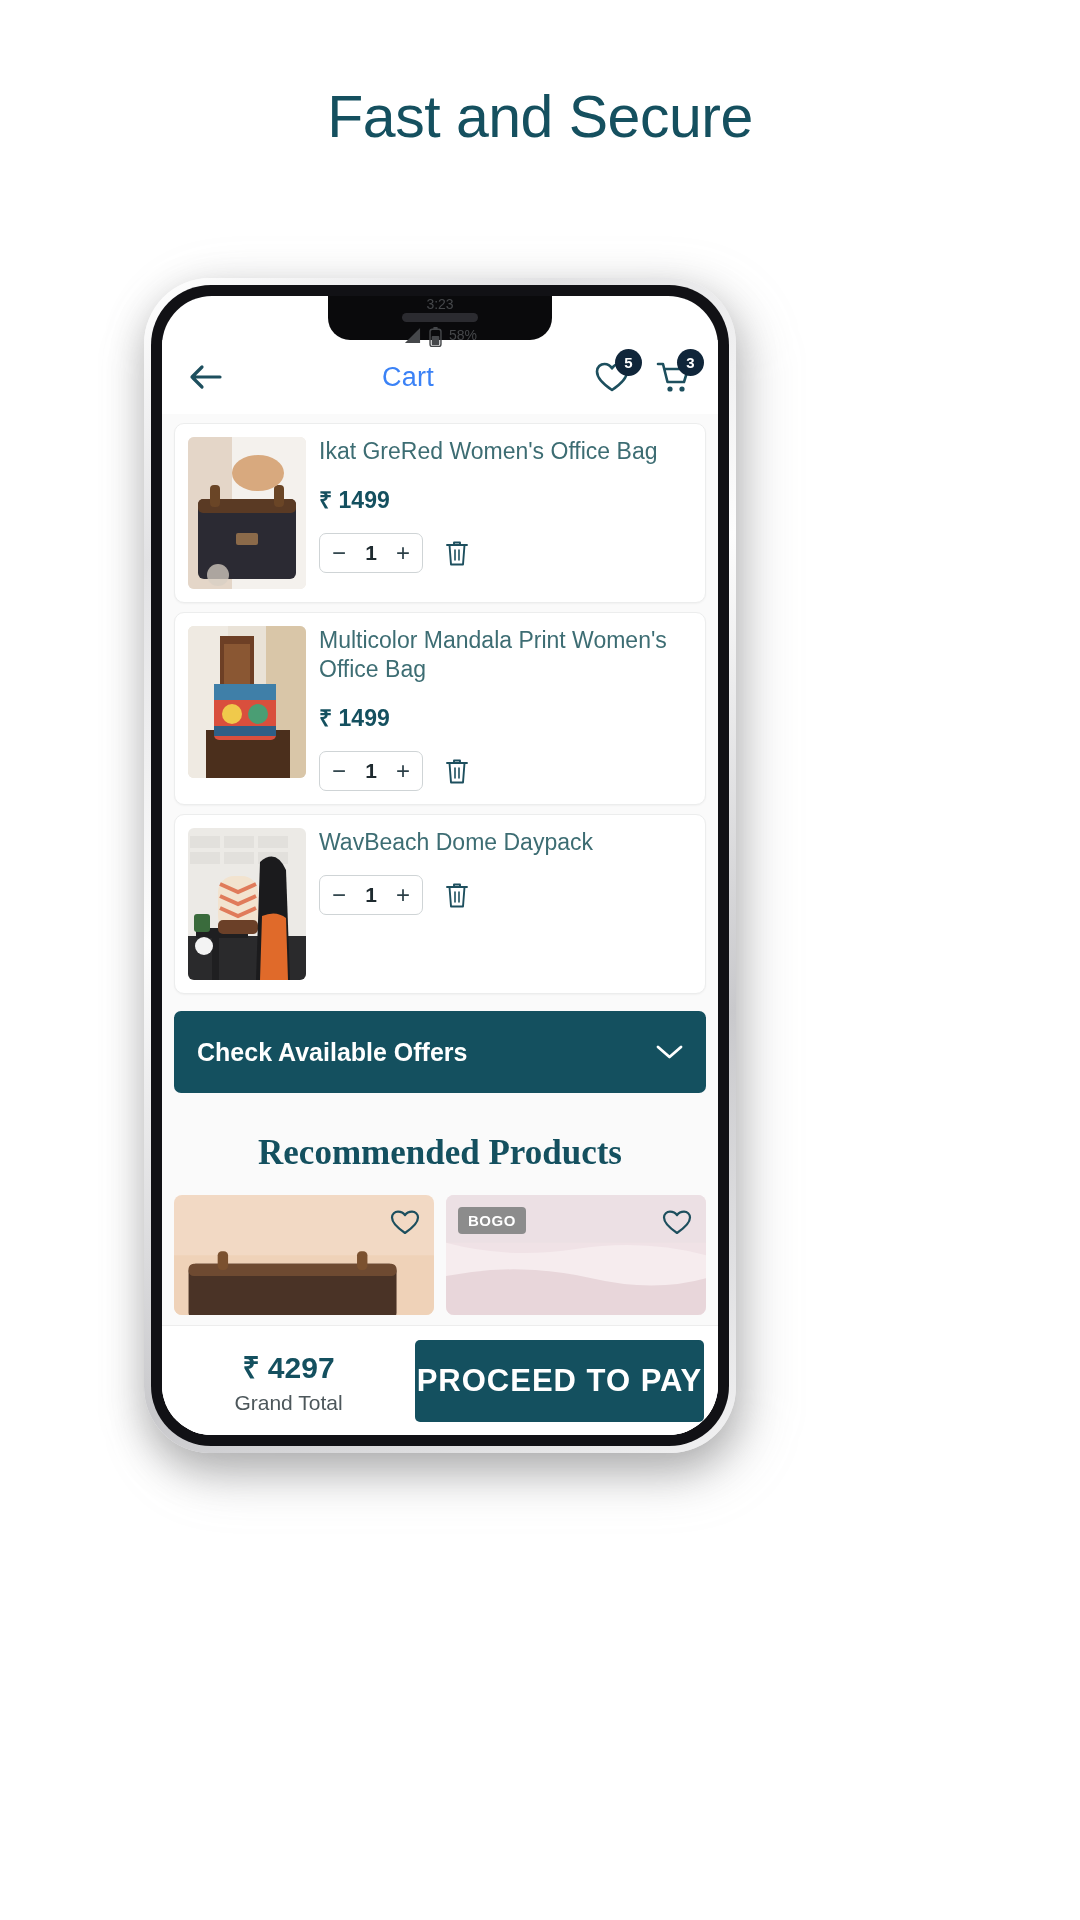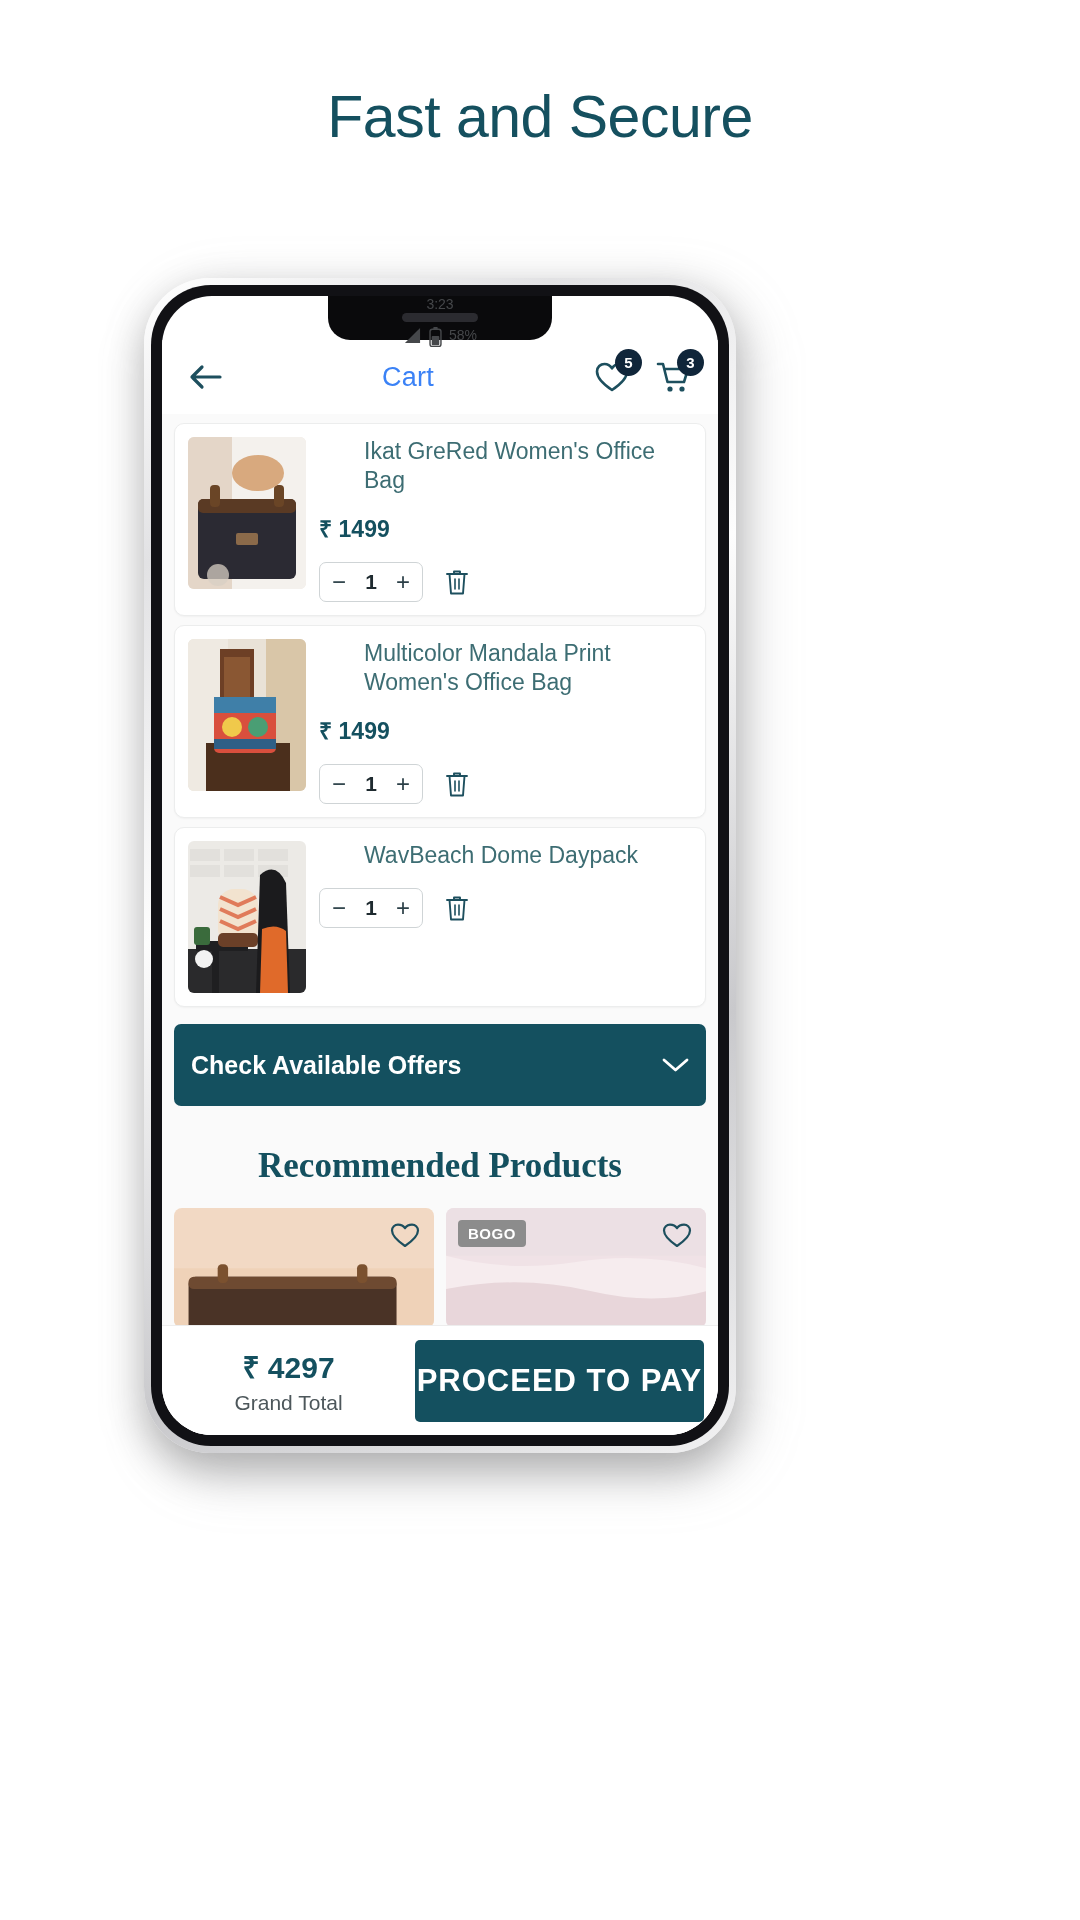--- a/index.html
+++ b/index.html
@@ -127,21 +127,21 @@
   }
   .thumb {
     width: 118px; height: 152px;
     border-radius: 6px;
     flex: 0 0 auto;
     overflow: hidden;
     position: relative;
   }
   .item-info { flex: 1; min-width: 0; display: flex; flex-direction: column; }
   .item-title {
-    font-size: 23px; line-height: 29px; color: #3d6d73; font-weight: 400; margin-left: 45px;
+    font-size: 23px; line-height: 29px; color: #3d6d73; font-weight: 400;
   }
   .item-price {
     margin-top: 17px;
     font-size: 23px; color: #14505f; font-weight: 700;
   }
   .qty-row { margin-top: 18px; display: flex; align-items: center; gap: 22px; }
   .stepper {
     display: flex; align-items: center;
     border: 1px solid #cfd4d6; border-radius: 7px;
     height: 40px; padding: 0 6px; min-width: 104px;
@@ -155,21 +155,21 @@
   .step-val { font-size: 21px; color: #1e2a2f; font-weight: 600; }
   .trash { width: 24px; height: 28px; cursor:pointer; }
 
   
   .offers {
     margin: 17px 12px 0;
     background: #14505f;
     border-radius: 7px;
     height: 82px;
     display: flex; align-items: center; justify-content: space-between;
-    padding: 0 17px;
+    padding: 0 23px;
     cursor: pointer;
   }
   .offers-text { color: #fff; font-size: 25px; font-weight: 700; }
   .chev { width: 27px; height: 16px; }
 
   
   .rec-title {
     text-align: center;
     margin-top: 40px;
     font-family: "Liberation Serif", serif;

